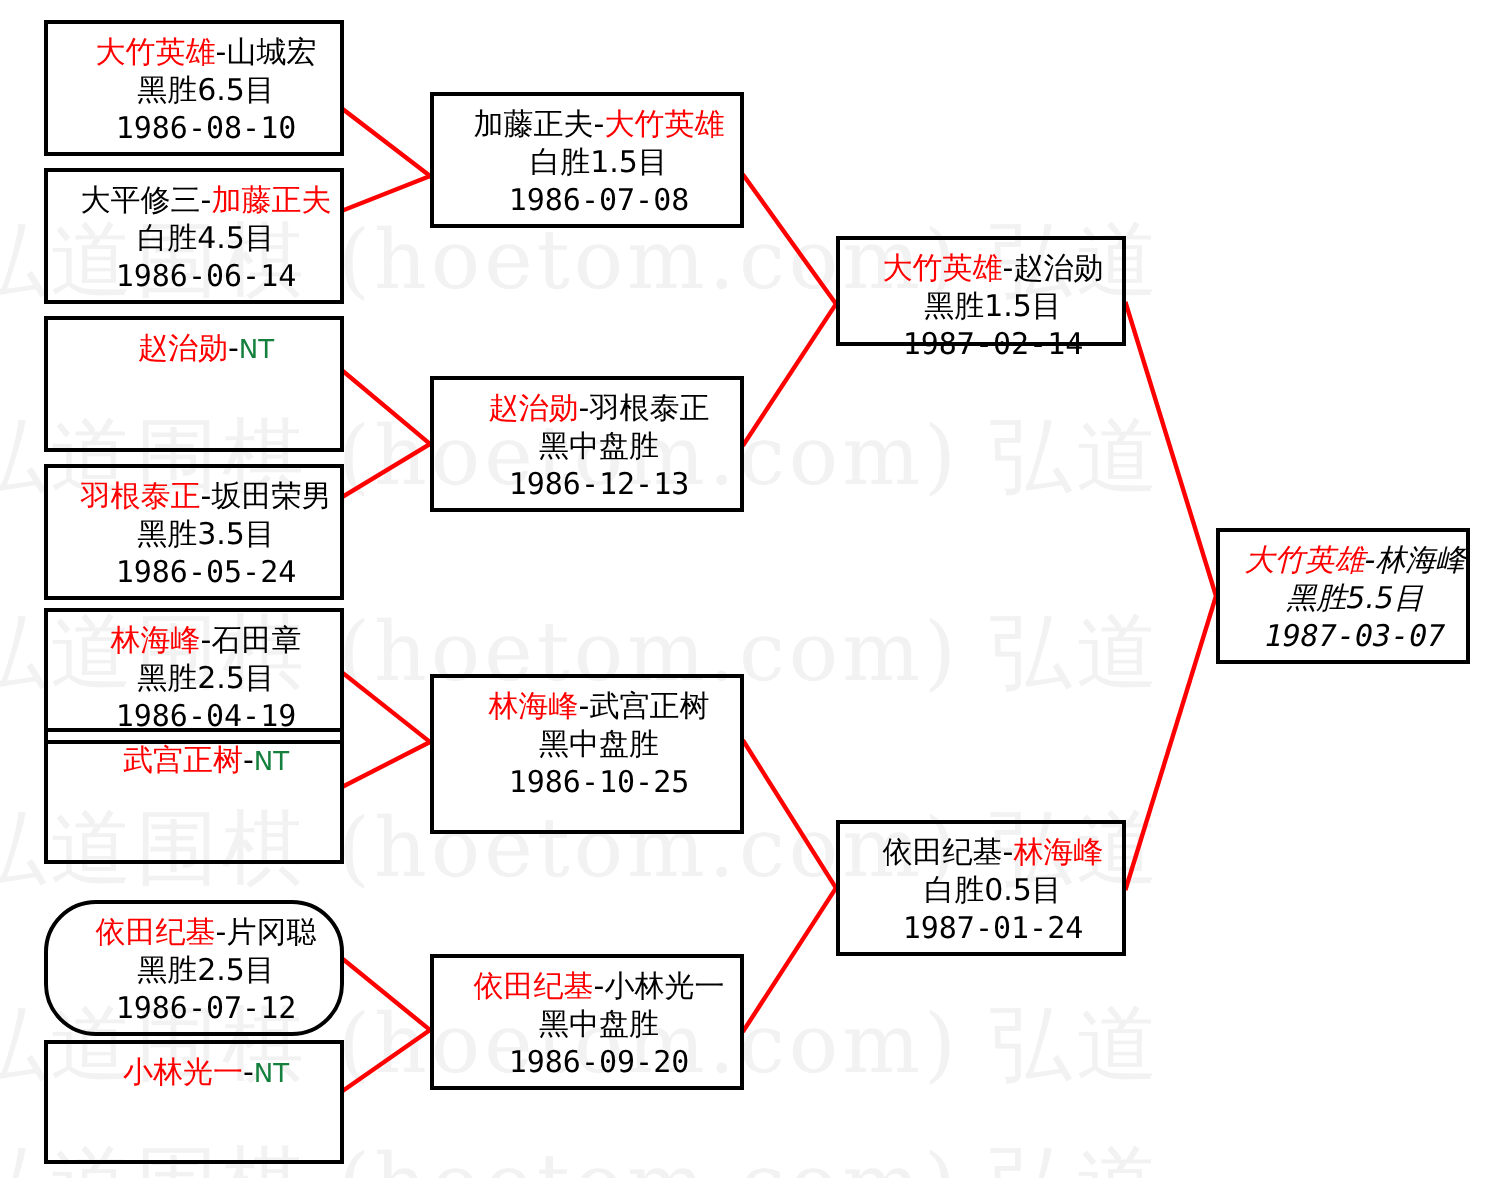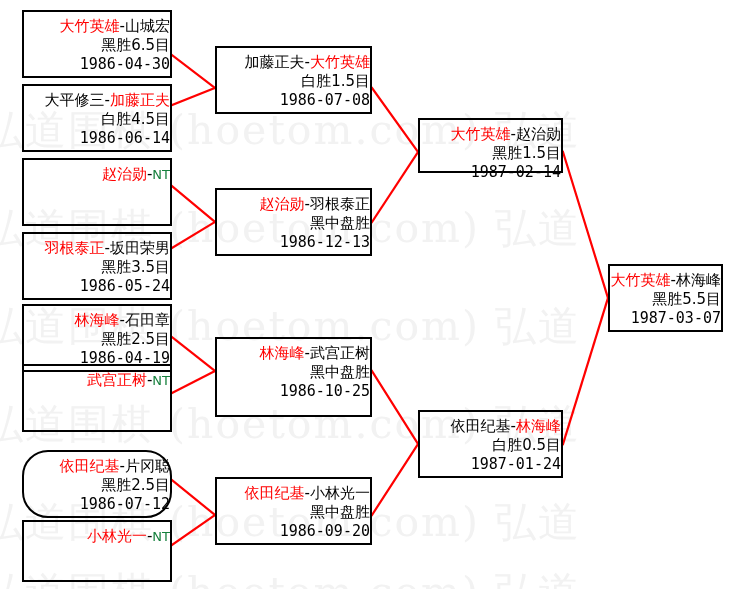--- a/index.html
+++ b/index.html
@@ -44,24 +44,25 @@
     pointer-events: none;
   }
 
   
   .box {
     position: absolute;
     box-sizing: border-box;
     border: 2px solid #000000;
     background: transparent;
     z-index: 2;
-    text-align: right;
+    text-align: center;
     font-family: "DejaVu Sans", "Liberation Sans", sans-serif;
     color: #000000;
     padding-top: 5px;
+    padding-left: 12px;
   }
   .box .line1 {
     font-size: 15px;
     line-height: 19px;
     white-space: nowrap;
   }
   .box .line2 {
     font-size: 15px;
     line-height: 19px;
     white-space: nowrap;
@@ -115,21 +116,21 @@
       <line x1="563" y1="152" x2="608" y2="298"></line>
       <line x1="563" y1="444" x2="608" y2="298"></line>
     </g>
   </svg>
 
   <div class="box" style="left:22px; top:10px; width:150px; height:68px;">
     <div class="line1">
       <span class="p-win">大竹英雄</span><span class="dash">-</span><span class="p-lose">山城宏</span>
     </div>
     <div class="line2">黑胜6.5目</div>
-    <div class="line3">1986-04-30</div>
+    <div class="line3">1986-08-10</div>
   </div>
 
   <div class="box" style="left:22px; top:84px; width:150px; height:68px;">
     <div class="line1">
       <span class="p-lose">大平修三</span><span class="dash">-</span><span class="p-win">加藤正夫</span>
     </div>
     <div class="line2">白胜4.5目</div>
     <div class="line3">1986-06-14</div>
   </div>
 
@@ -222,21 +223,21 @@
   </div>
 
   <div class="box" style="left:418px; top:410px; width:145px; height:68px;">
     <div class="line1">
       <span class="p-lose">依田纪基</span><span class="dash">-</span><span class="p-win">林海峰</span>
     </div>
     <div class="line2">白胜0.5目</div>
     <div class="line3">1987-01-24</div>
   </div>
 
-  <div class="box" style="left:608px; top:264px; width:115px; height:68px;">
+  <div class="box" style="left:608px; top:264px; width:127px; height:68px;font-style:italic;">
     <div class="line1">
       <span class="p-win">大竹英雄</span><span class="dash">-</span><span class="p-lose">林海峰</span>
     </div>
     <div class="line2">黑胜5.5目</div>
     <div class="line3">1987-03-07</div>
   </div>
 
 </div>
 
 </body></html>

